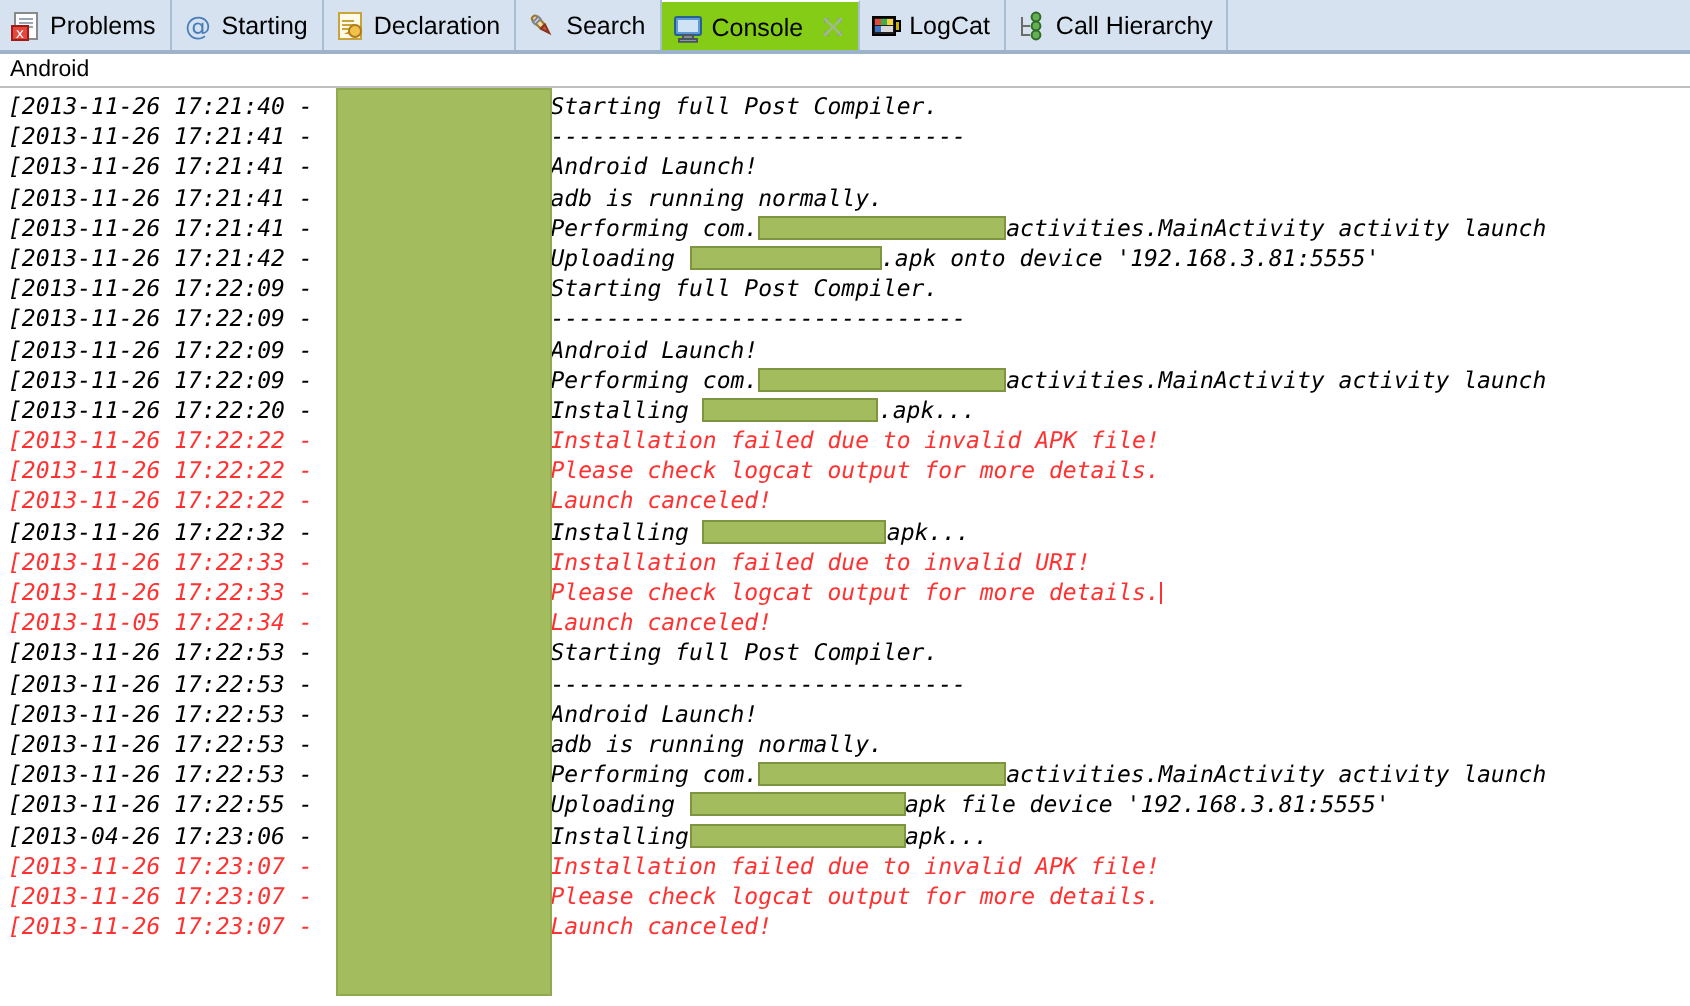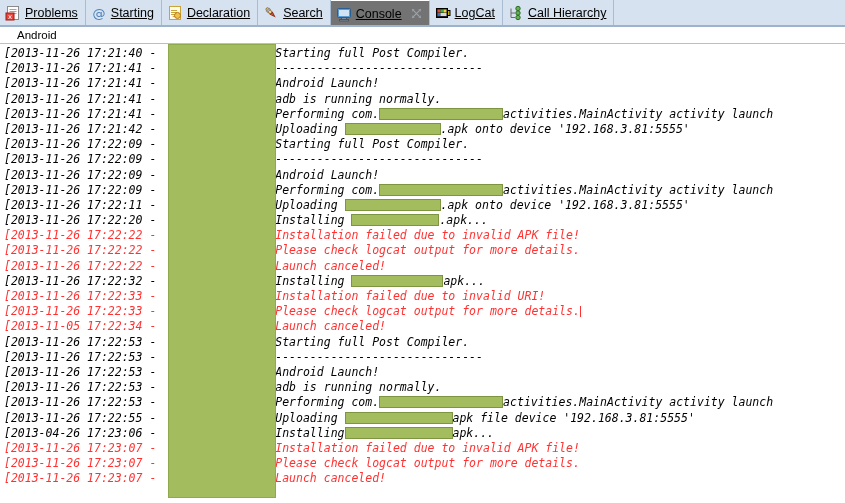--- a/index.html
+++ b/index.html
@@ -44,25 +44,25 @@
     height: 26px;
     box-sizing: border-box;
     font-size: 12.5px;
     color: #000;
     border-right: 1px solid #a8bdd4;
     white-space: nowrap;
     background: #d6e2f0;
     cursor: default;
   }
   .tab.selected {
-    background: #737373;
+    background: #84cc16;
     border-right: 1px solid #a8bdd4;
     border-top: 1px solid #ffffff;
   }
-  .tab .tlabel { line-height: 26px; text-decoration: underline; }
+  .tab .tlabel { line-height: 26px; }
   .tabfill {
     flex: 1;
     background: #d6e2f0;
     border-bottom: 0;
   }
   .tabbar-underline {
     position: absolute;
     left: 0; right: 0; bottom: 0;
     height: 1px;
     background: #9db3cc;
@@ -86,21 +86,21 @@
     flex: 0 0 11px;
     opacity: .75;
   }
 
   
   .viewheader {
     height: 17px;
     background: #ffffff;
     border-bottom: 1px solid #bfbfbf;
     box-sizing: border-box;
-    padding-left: 17px;
+    padding-left: 5px;
     font-size: 11.5px;
     line-height: 16px;
     color: #000;
   }
 
   
   .console {
     position: relative;
     flex: 1;
     background: #ffffff;
@@ -268,21 +268,20 @@
         <div class="logline norm"><span class="ts">[2013-11-26 17:21:40 - </span><span class="msgpad"></span><span>Starting full Post Compiler.</span></div>
         <div class="logline norm"><span class="ts">[2013-11-26 17:21:41 - </span><span class="msgpad"></span><span>------------------------------</span></div>
         <div class="logline norm"><span class="ts">[2013-11-26 17:21:41 - </span><span class="msgpad"></span><span>Android Launch!</span></div>
         <div class="logline norm"><span class="ts">[2013-11-26 17:21:41 - </span><span class="msgpad"></span><span>adb is running normally.</span></div>
         <div class="logline norm"><span class="ts">[2013-11-26 17:21:41 - </span><span class="msgpad"></span><span>Performing com.</span><span class="redact" style="width: 124px;"></span><span>activities.MainActivity activity launch</span></div>
         <div class="logline norm"><span class="ts">[2013-11-26 17:21:42 - </span><span class="msgpad"></span><span>Uploading </span><span class="redact" style="width: 96px;"></span><span>.apk onto device '192.168.3.81:5555'</span></div>
         <div class="logline norm"><span class="ts">[2013-11-26 17:22:09 - </span><span class="msgpad"></span><span>Starting full Post Compiler.</span></div>
         <div class="logline norm"><span class="ts">[2013-11-26 17:22:09 - </span><span class="msgpad"></span><span>------------------------------</span></div>
         <div class="logline norm"><span class="ts">[2013-11-26 17:22:09 - </span><span class="msgpad"></span><span>Android Launch!</span></div>
         <div class="logline norm"><span class="ts">[2013-11-26 17:22:09 - </span><span class="msgpad"></span><span>Performing com.</span><span class="redact" style="width: 124px;"></span><span>activities.MainActivity activity launch</span></div>
-        <div class="logline norm"><span class="ts">[2013-11-26 17:22:11 - </span><span class="msgpad"></span><span>Uploading </span><span class="redact" style="width: 96px;"></span><span>.apk onto device '192.168.3.81:5555'</span></div>
         <div class="logline norm"><span class="ts">[2013-11-26 17:22:20 - </span><span class="msgpad"></span><span>Installing </span><span class="redact" style="width: 88px;"></span><span>.apk...</span></div>
         <div class="logline err"><span class="ts">[2013-11-26 17:22:22 - </span><span class="msgpad"></span><span>Installation failed due to invalid APK file!</span></div>
         <div class="logline err"><span class="ts">[2013-11-26 17:22:22 - </span><span class="msgpad"></span><span>Please check logcat output for more details.</span></div>
         <div class="logline err"><span class="ts">[2013-11-26 17:22:22 - </span><span class="msgpad"></span><span>Launch canceled!</span></div>
         <div class="logline norm"><span class="ts">[2013-11-26 17:22:32 - </span><span class="msgpad"></span><span>Installing </span><span class="redact" style="width: 92px;"></span><span>apk...</span></div>
         <div class="logline err"><span class="ts">[2013-11-26 17:22:33 - </span><span class="msgpad"></span><span>Installation failed due to invalid URI!</span></div>
         <div class="logline err"><span class="ts">[2013-11-26 17:22:33 - </span><span class="msgpad"></span><span>Please check logcat output for more details.</span><span class="caret"></span></div>
         <div class="logline err"><span class="ts">[2013-11-05 17:22:34 - </span><span class="msgpad"></span><span>Launch canceled!</span></div>
         <div class="logline norm"><span class="ts">[2013-11-26 17:22:53 - </span><span class="msgpad"></span><span>Starting full Post Compiler.</span></div>
         <div class="logline norm"><span class="ts">[2013-11-26 17:22:53 - </span><span class="msgpad"></span><span>------------------------------</span></div>

